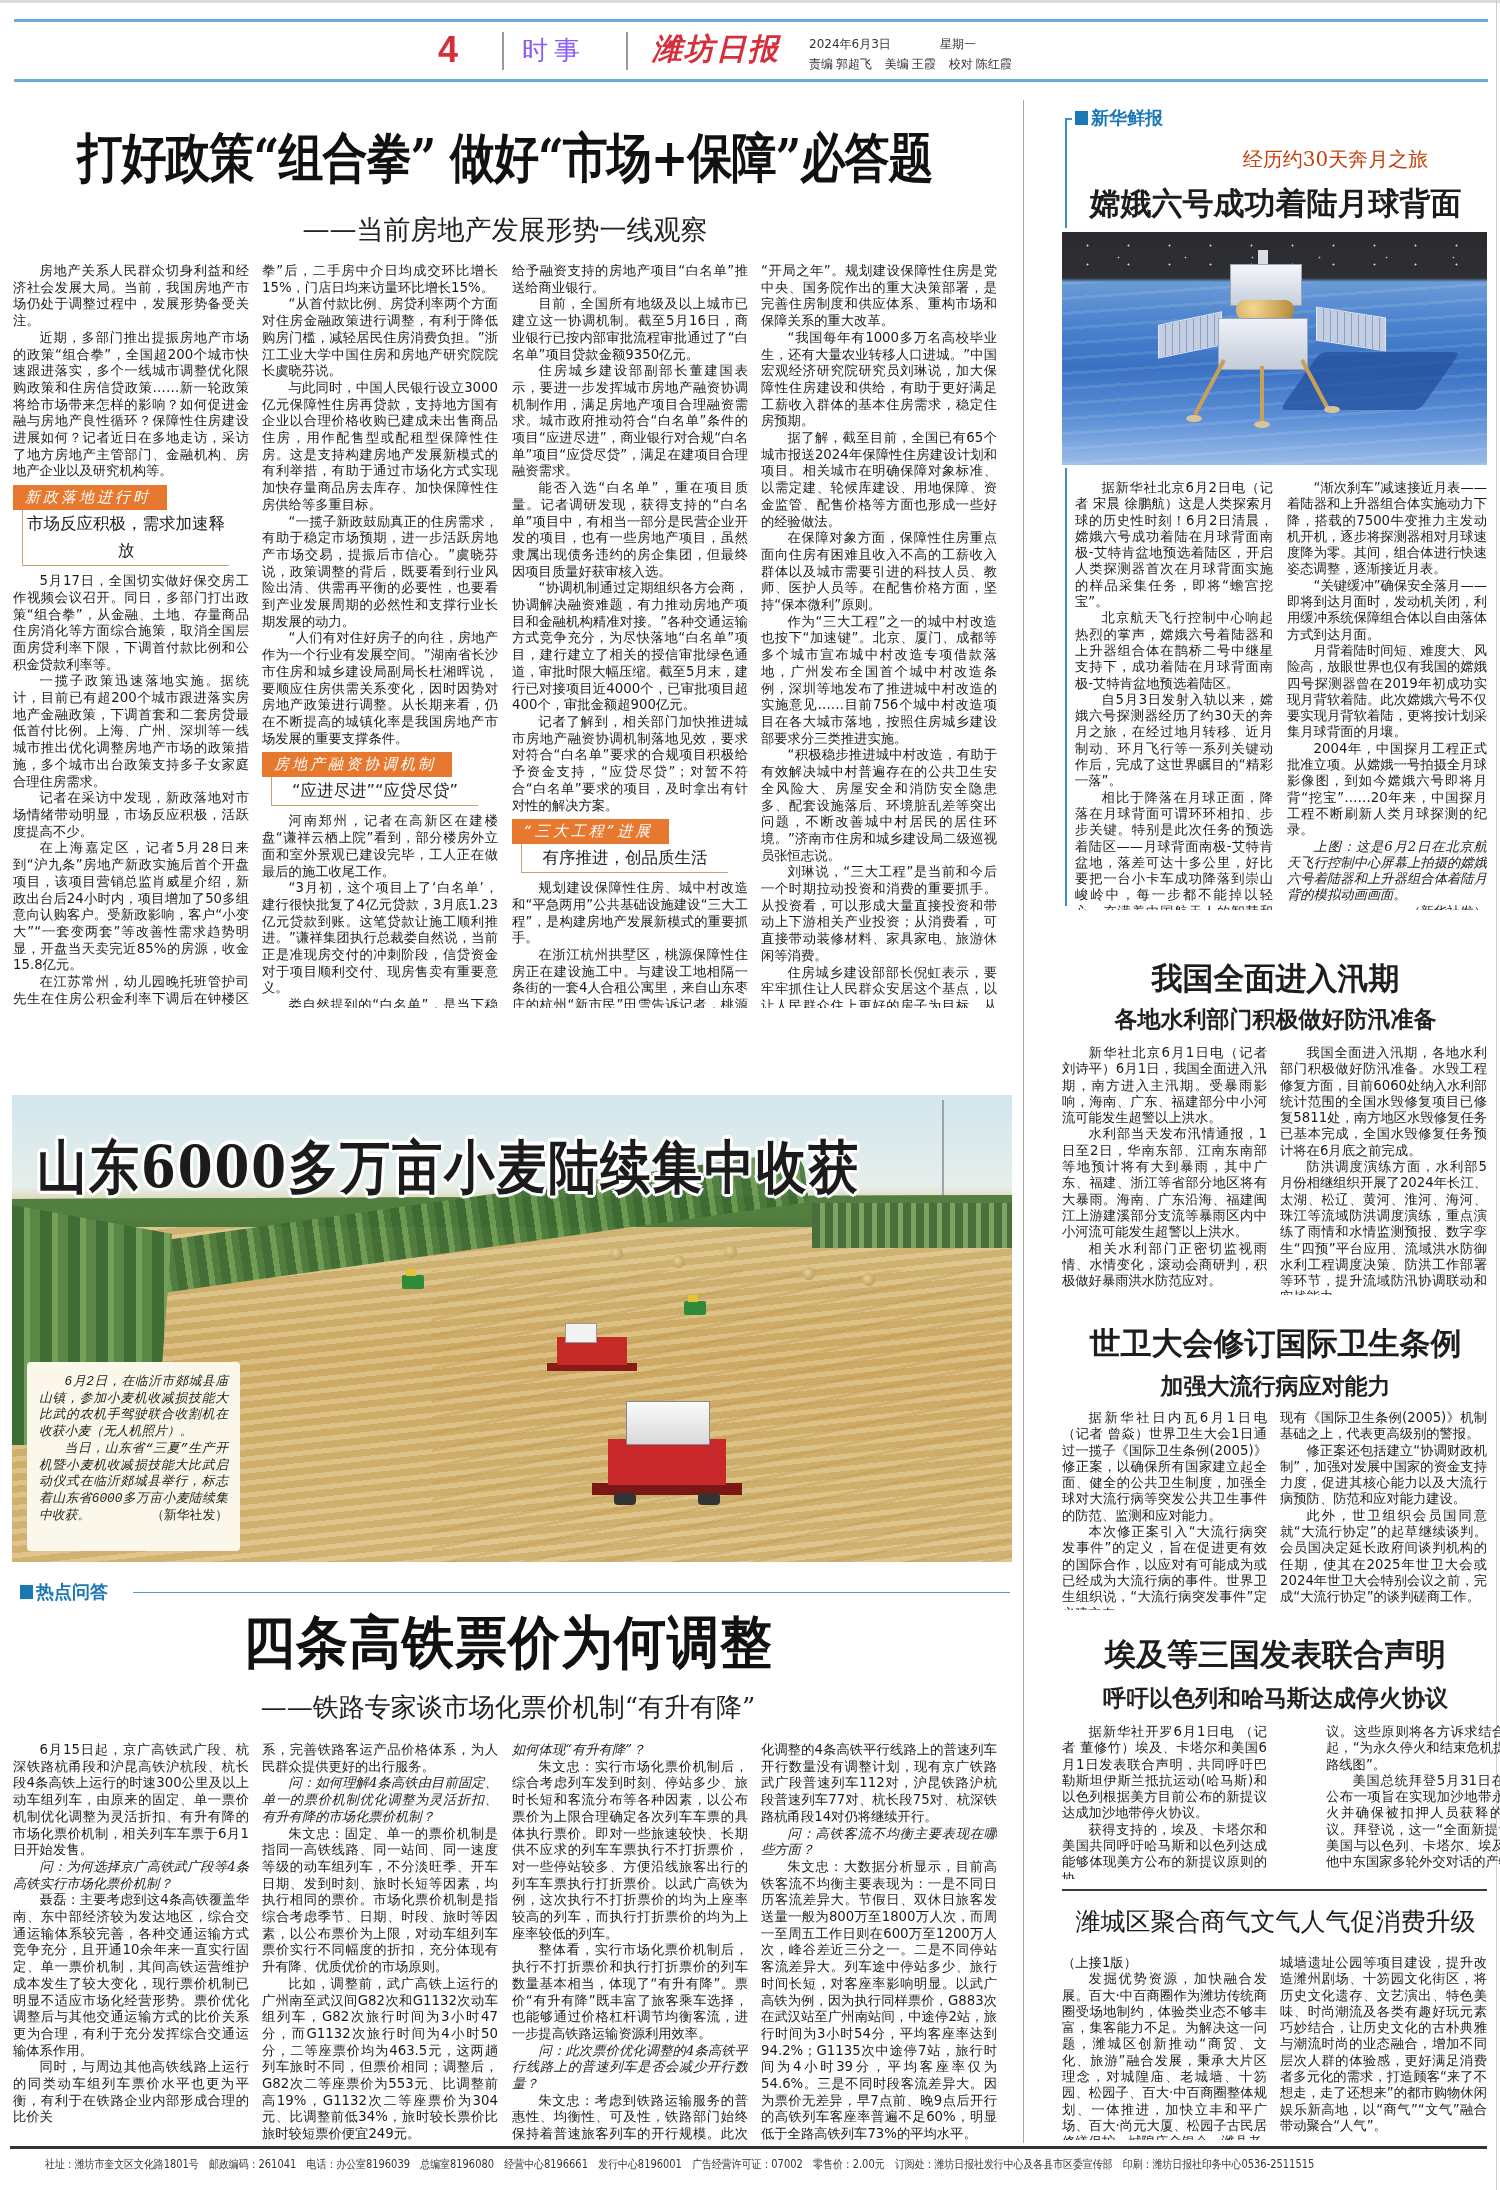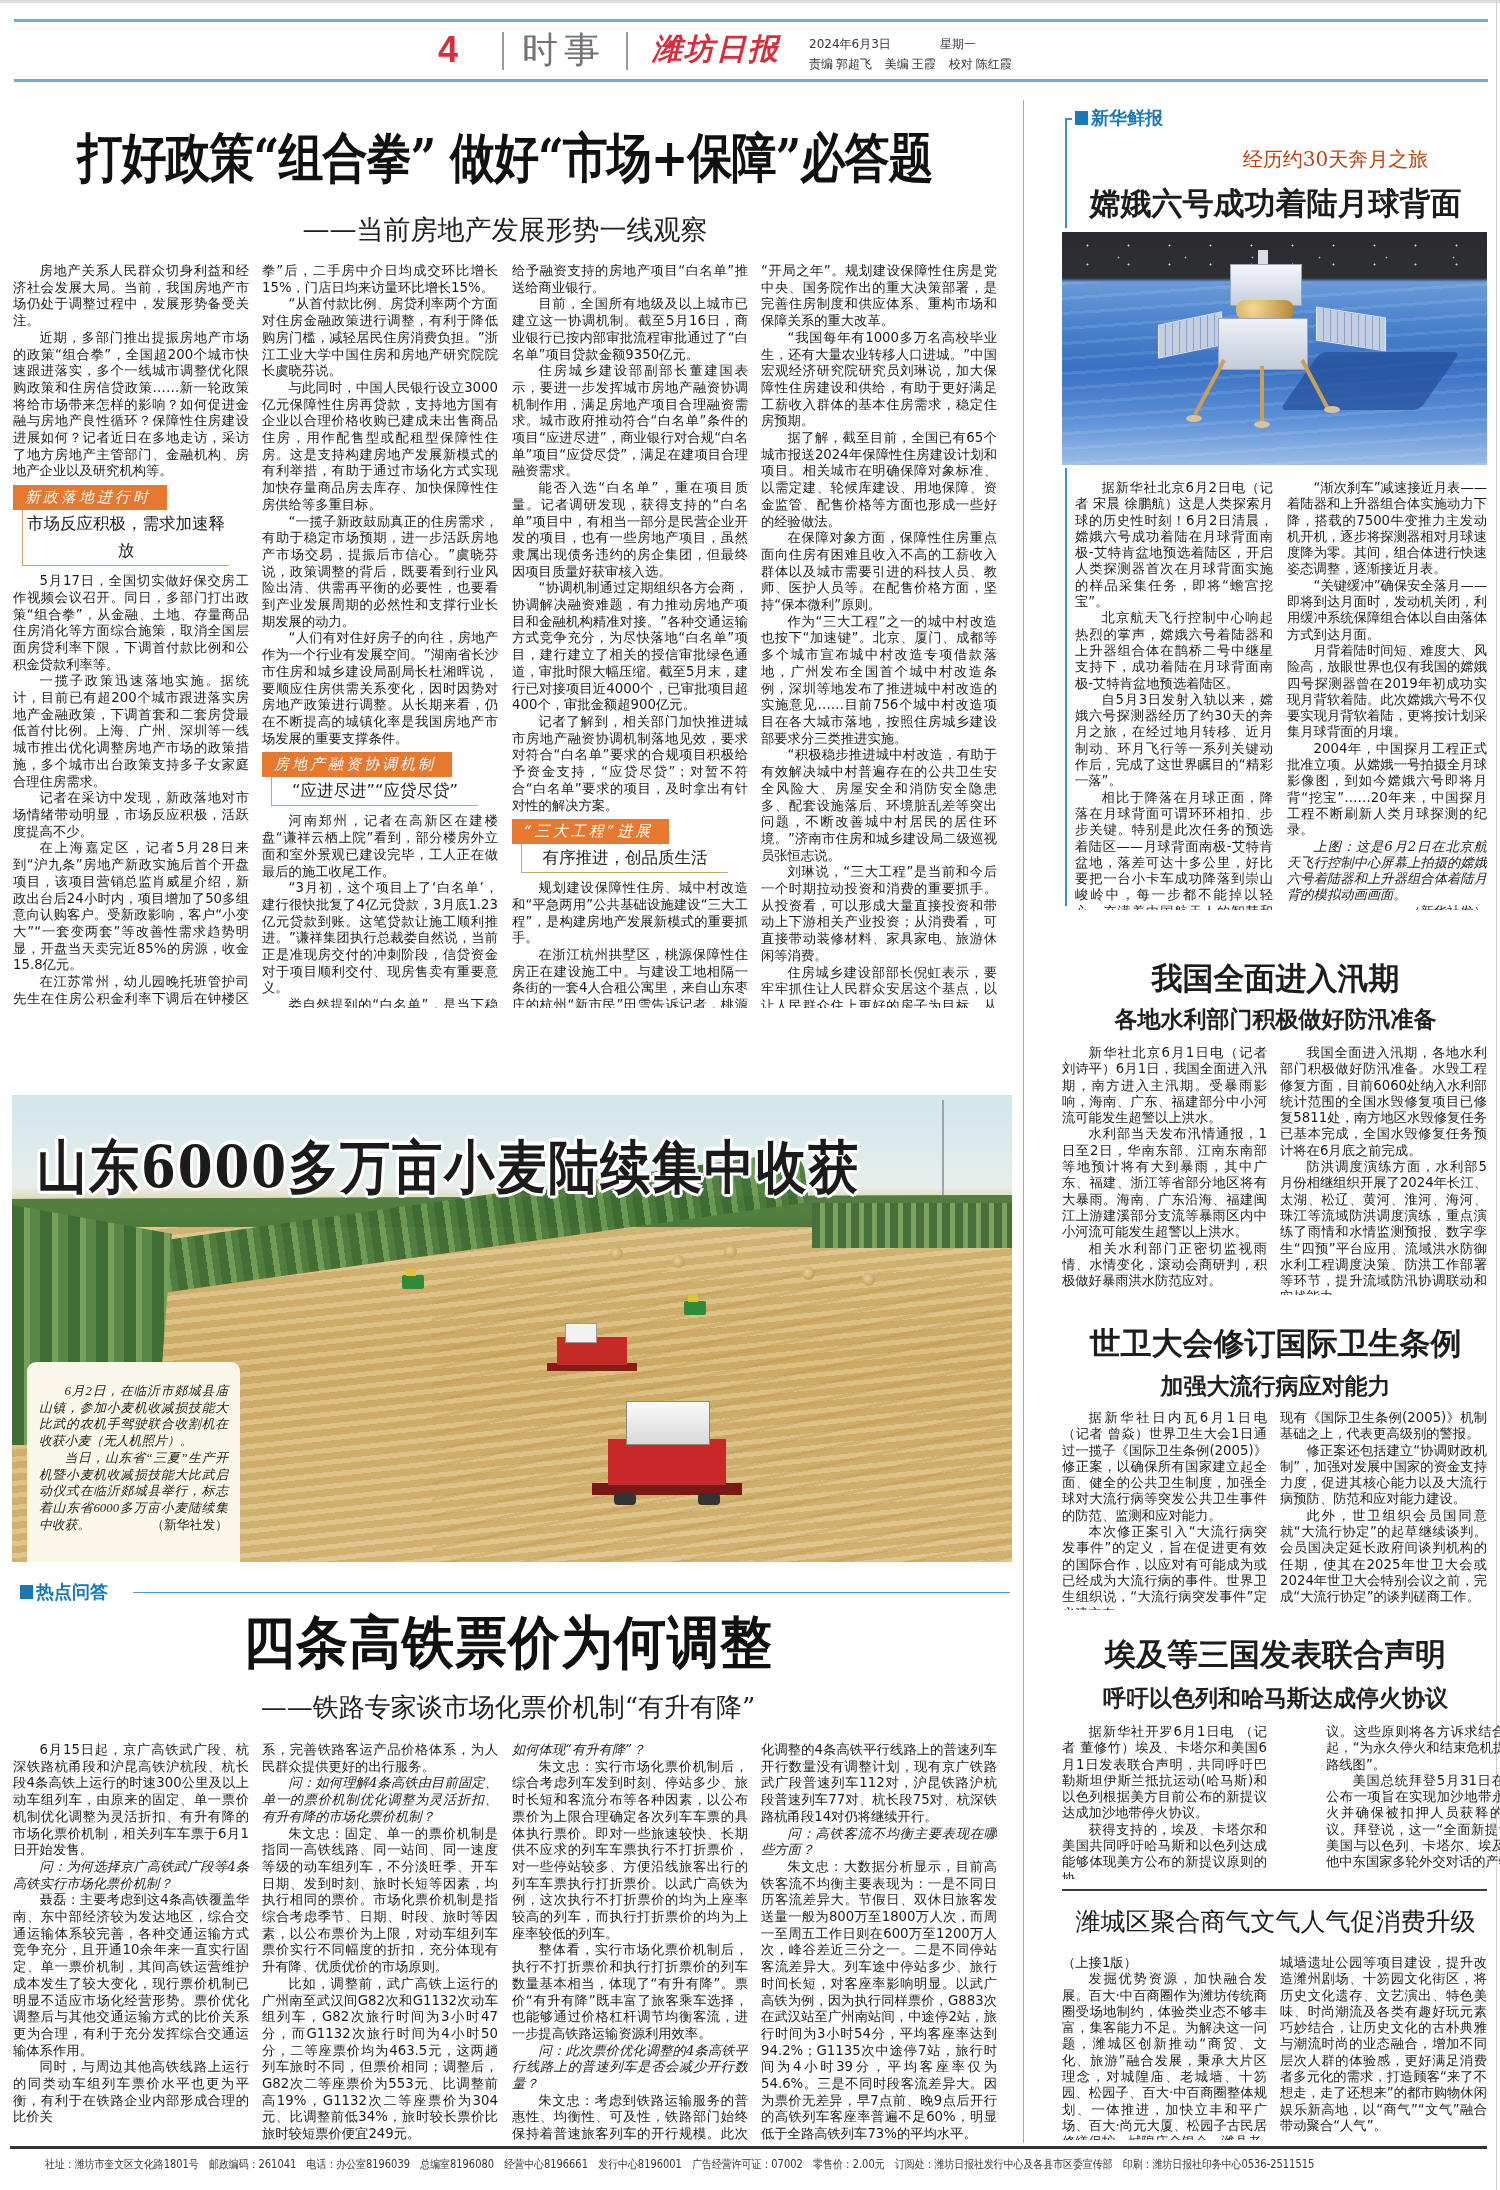--- a/index.html
+++ b/index.html
@@ -5,21 +5,21 @@
     html,body{margin:0;padding:0;background:#f4f4f4;}
     #page{position:relative;width:1500px;height:2190px;background:#fff;overflow:hidden;
       font-family:"DejaVu Sans","Liberation Sans",sans-serif;color:#1c1c1c;}
     .abs{position:absolute;}
     .topedge{left:0;top:0;width:1500px;height:3px;background:#dcdcdc;}
     .rightedge{left:1496px;top:0;width:1px;height:2190px;background:#cfcfcf;}
     .hrule{left:14px;width:1474px;height:3px;background:#6aaed6;}
     
     .pgno{left:438px;top:30px;font-size:36px;font-weight:bold;color:#d62f3c;font-family:"Liberation Sans",sans-serif;line-height:40px;}
     .hbar{width:2px;height:38px;background:#9a9a9a;top:32px;}
-    .section-name{left:522px;top:30px;font-size:36px;line-height:40px;color:#737373;letter-spacing:6px;}
+    .section-name{left:522px;top:30px;font-size:26px;line-height:40px;color:#8b5cf6;letter-spacing:6px;}
     .masthead{left:652px;top:29px;font-size:30px;line-height:40px;color:#d62f3c;font-style:italic;font-weight:bold;letter-spacing:2px;font-family:"DejaVu Serif",serif;}
     .hsmall{font-size:12px;line-height:14px;color:#333;white-space:nowrap;}
     .ed-item{margin-right:6px;}
     .ed-item span{margin-right:3px;}
     
     .lead-headline{left:0;top:128px;width:1010px;text-align:center;font-family:"DejaVu Serif","Liberation Serif",serif;
       font-size:45px;line-height:60px;font-weight:bold;color:#111;transform:scaleY(1.18);letter-spacing:-1px;white-space:nowrap;}
     .lead-sub{left:0;top:213px;width:1010px;text-align:center;font-family:"DejaVu Serif","Liberation Serif",serif;
       font-size:27px;line-height:34px;color:#222;white-space:nowrap;}
     
@@ -86,22 +86,22 @@
     .tree-right{left:800px;top:108px;width:200px;height:45px;
       background:repeating-linear-gradient(90deg,#496f3a 0 8px,#7ea262 8px 13px);}
     .tower{left:930px;top:5px;width:2px;height:110px;background:#9aa4aa;}
     .bale{width:13px;height:13px;border-radius:50%;background:radial-gradient(circle at 40% 40%,#e8d29a,#b18b47);}
     .tractor{width:22px;height:14px;background:#2f8a3a;border-radius:2px;}
     .tractor::after{content:"";position:absolute;left:4px;top:-6px;width:10px;height:7px;background:#e1c33a;}
     .combine{position:absolute;}
     .wheat-title{left:25px;top:42px;font-family:"DejaVu Serif","Liberation Serif",serif;font-size:50px;line-height:60px;font-weight:bold;
       color:#1b1b1b;letter-spacing:2px;white-space:nowrap;transform:scaleY(1.15);
       text-shadow:2px 2px 0 #fff,-2px -2px 0 #fff,2px -2px 0 #fff,-2px 2px 0 #fff,0 3px 0 #fff,3px 0 0 #fff,0 -3px 0 #fff,-3px 0 0 #fff;}
-    .wheat-cap{left:15px;top:267px;width:189px;height:165px;background:#fbf7ea;border-radius:9px;padding:21px 12px;
-      font-style:italic;font-family:Liberation Serif, serif;font-size:12.8px;line-height:16.7px;text-align:justify;overflow:hidden;}
+    .wheat-cap{left:15px;top:267px;width:189px;height:165px;background:#fbf7ea;border-radius:4px;padding:12px 12px;
+      font-style:italic;font-family:Liberation Mono, monospace;font-size:12.8px;line-height:16.7px;text-align:justify;overflow:hidden;}
     .wheat-cap p{margin:0;text-indent:2em;}
     
     .rail-label{left:20px;top:1581px;}
     .rail-line{left:133px;top:1592px;width:877px;height:1px;background:#4a9fd0;}
     .rail-head{left:0;top:1612px;width:1016px;text-align:center;font-family:"DejaVu Serif","Liberation Serif",serif;
       font-size:52px;line-height:60px;font-weight:bold;color:#111;letter-spacing:1px;white-space:nowrap;transform:scaleY(1.1);}
     .rail-sub{left:0;top:1690px;width:1016px;text-align:center;font-family:"DejaVu Serif",serif;font-size:26px;line-height:34px;color:#222;white-space:nowrap;}
   </style>
 </head>
 <body>

